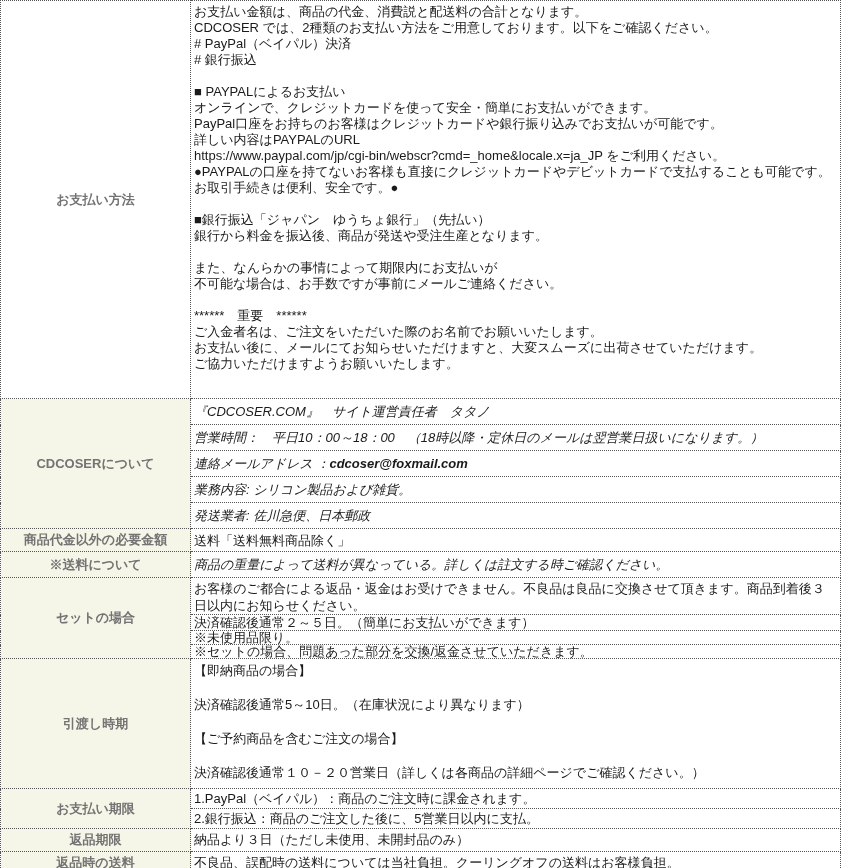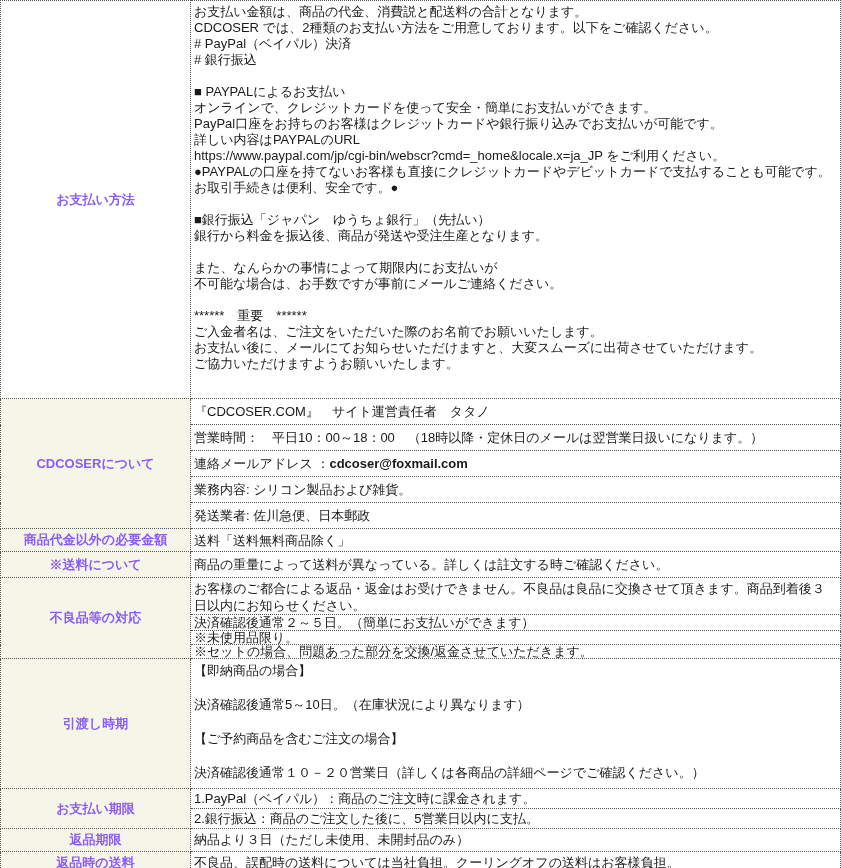--- a/index.html
+++ b/index.html
@@ -26,36 +26,36 @@
     border: 1px dotted var(--border-color, #555);
     font-size: 13px;
     box-sizing: border-box;
   }
   th.hd {
     background: var(--header-bg, #F5F5E8);
     font-weight: bold;
     text-align: center;
     vertical-align: middle;
     padding: 2px;
-    color: #8b5cf6;
+    color: #737373;
   }
   th.hd.white { background: #ffffff; }
   td.cell {
     padding: 1px 3px;
     line-height: 17px;
     vertical-align: middle;
     color: var(--text-color, #1a1a1a);
   }
   td.pre {
     white-space: pre-wrap;
     vertical-align: top;
     padding: 3px 3px 2px 3px;
   }
   td.body-payment { line-height: 16px; height: 398px; }
-  td.h26 { height: 26px; }
+  td.h26 { height: 26px; font-style: italic; }
   td.h23 { height: 23px; }
   td.h21 { height: 21px; font-family: Liberation Mono, monospace; }
   td.h20 { height: 20px; padding-top: 0; padding-bottom: 0; line-height: 15px; }
   td.tight { line-height: 15px; padding-top: 0; padding-bottom: 0; vertical-align: top; }
   td.tight.first { padding-top: 2px; line-height: 17px; height: 37px; margin-top: 44px; }
   td.h13 { height: 13px; line-height: 13px; }
   td.delivery-body { height: 130px; }
   b.em { font-weight: bold; }
 </style>
 </head>
@@ -117,21 +117,21 @@
         <th class="hd">商品代金以外の必要金額</th>
         <td class="cell h23">送料「送料無料商品除く」</td>
       </tr>
 
       <tr>
         <th class="hd">※送料について</th>
         <td class="cell h26">商品の重量によって送料が異なっている。詳しくは註文する時ご確認ください。</td>
       </tr>
 
       <tr>
-        <th class="hd" rowspan="4">不良品等の対応</th>
+        <th class="hd" rowspan="4">セットの場合</th>
         <td class="cell tight first">お客様のご都合による返品・返金はお受けできません。不良品は良品に交換させて頂きます。商品到着後３日以内にお知らせください。</td>
       </tr>
       <tr>
         <td class="cell tight">決済確認後通常２～５日。（簡単にお支払いができます）</td>
       </tr>
       <tr>
         <td class="cell tight h13">※未使用品限り。</td>
       </tr>
       <tr>
         <td class="cell tight h13">※セットの場合、問題あった部分を交換/返金させていただきます。</td>

